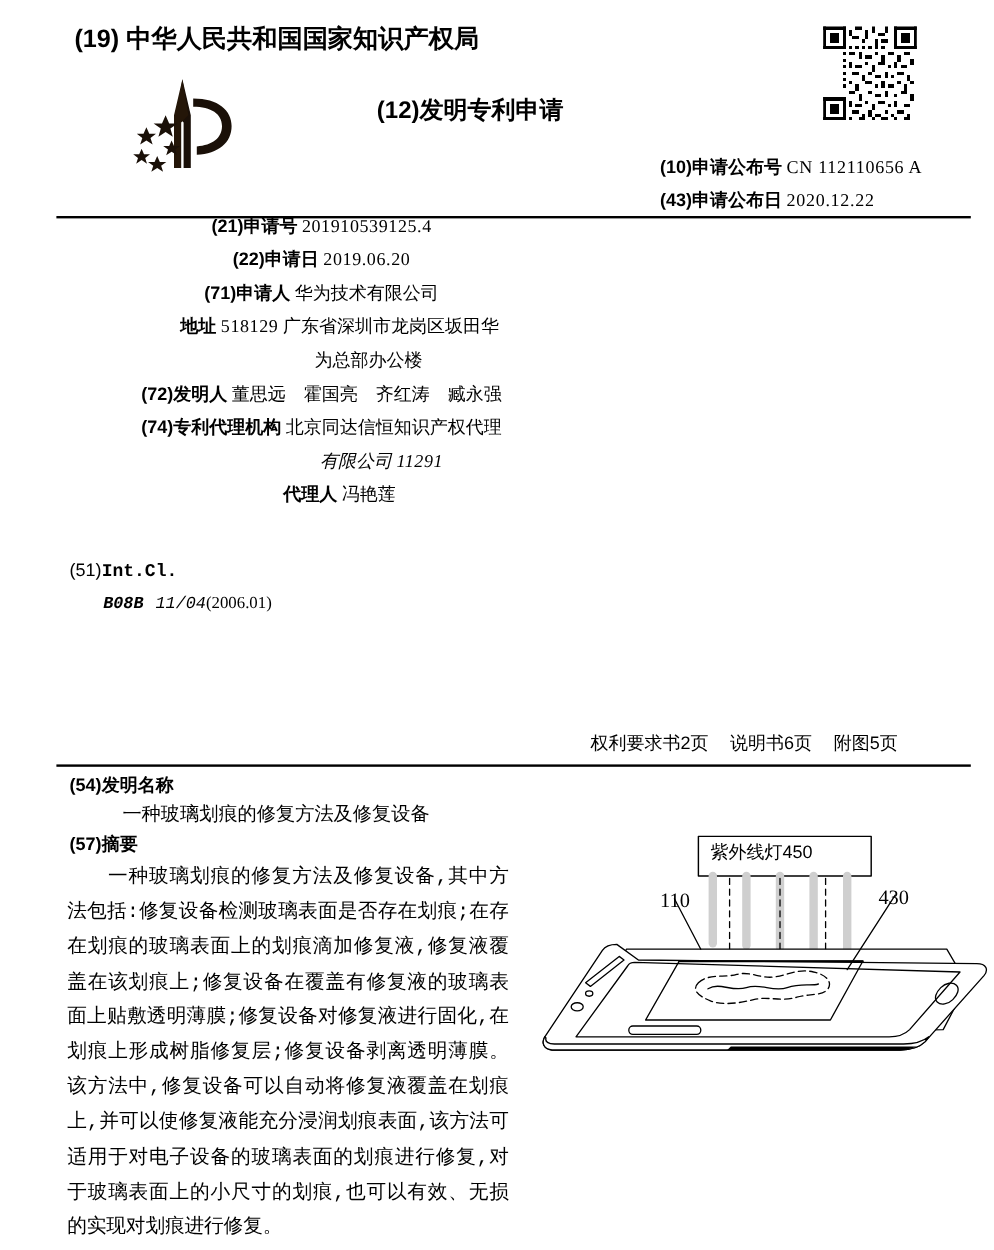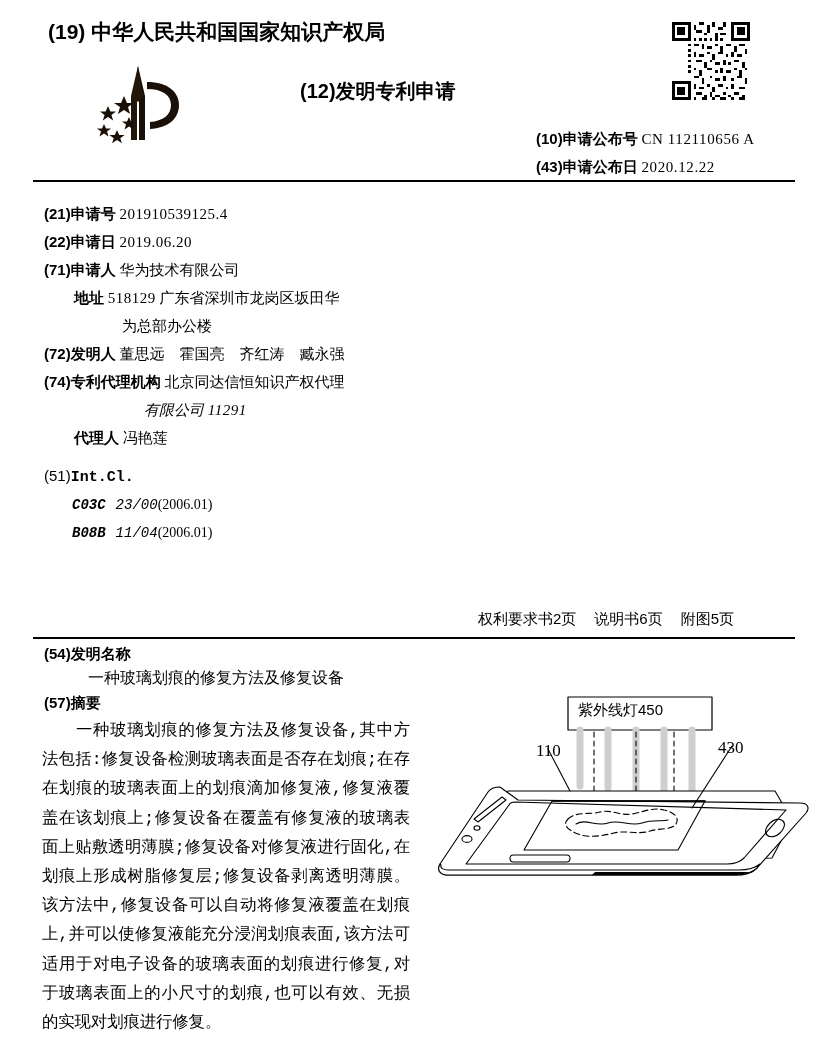--- a/index.html
+++ b/index.html
@@ -13,21 +13,21 @@
   }
   #page {
     position: relative;
     width: 828px;
     height: 1042px;
     overflow: hidden;
     background: #ffffff;
   }
 
   
-  .abs { position: absolute; }
+  .abs { position: absolute; margin-left: 14px; }
 
   
   #office-line {
     left: 48px; top: 18px;
     font-family: "Liberation Sans", "DejaVu Sans", sans-serif;
     font-weight: bold;
     font-size: 21px;
     letter-spacing: 0px;
     white-space: nowrap;
   }
@@ -66,24 +66,25 @@
     left: 33px;
     width: 762px;
     border-top: 2px solid #000;
     height: 0;
   }
   #rule-top { top: 180px; }
   #rule-mid { top: 637px; }
 
   
   #biblio {
-    left: 44px; top: 200px;
+    left: 44px; top: 175px;
     width: 420px;
     font-size: 15px;
     line-height: 28px;
+    text-align: center;
   }
   .bib-line { white-space: nowrap; }
   .bib-line .tag {
     font-family: "Liberation Sans", "DejaVu Sans", sans-serif;
     font-weight: bold;
   }
   .bib-line .txt {
     font-family: "Liberation Serif", "DejaVu Serif", serif;
   }
   .bib-line .num {
@@ -377,23 +378,20 @@
       <span class="tag">代理人</span>
       <span class="txt">冯艳莲</span>
     </div>
   </div>
 
   <div class="abs" id="ipc">
     <div>
       <span class="ipctag">(51)</span><span class="ipchead">Int.Cl.</span>
     </div>
     <div class="ipc-row">
-      <span class="sym">C03C</span><span class="grp">23/00</span><span class="ver">(2006.01)</span>
-    </div>
-    <div class="ipc-row">
       <span class="sym">B08B</span><span class="grp">11/04</span><span class="ver">(2006.01)</span>
     </div>
   </div>
 
   <div class="abs" id="page-counts">
     <span>权利要求书2页</span><span>说明书6页</span><span>附图5页</span>
   </div>
 
   <div class="abs rule" id="rule-mid"></div>
 

